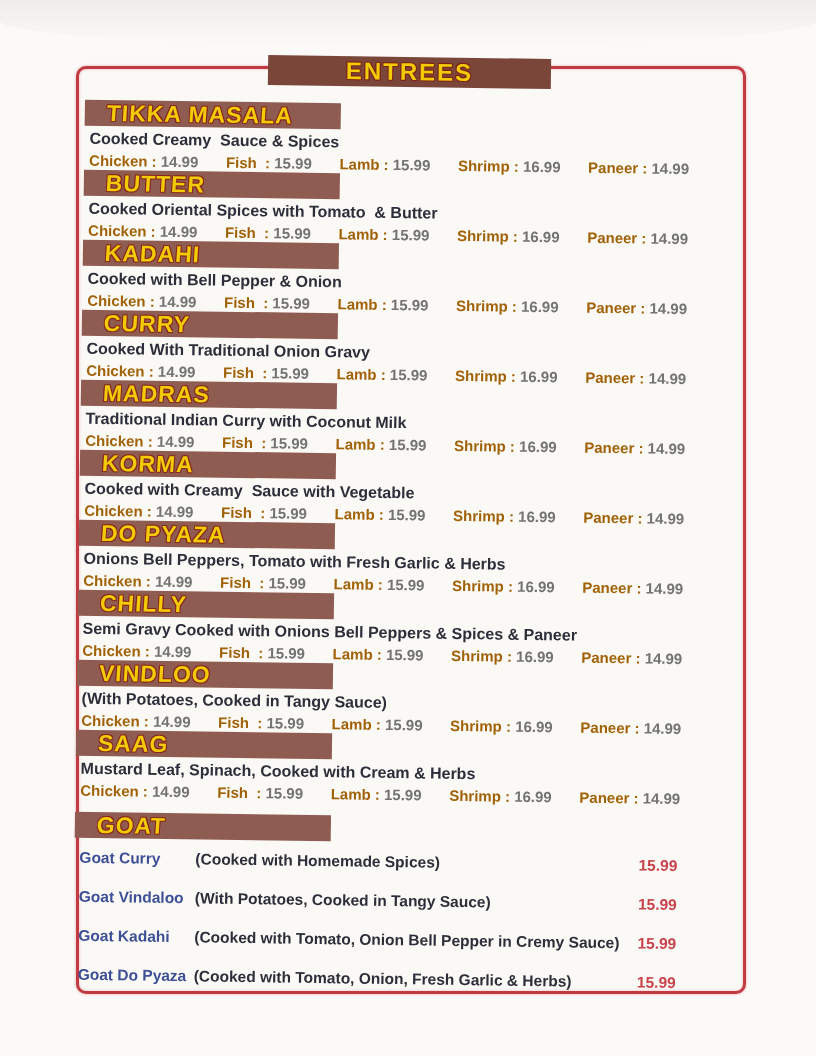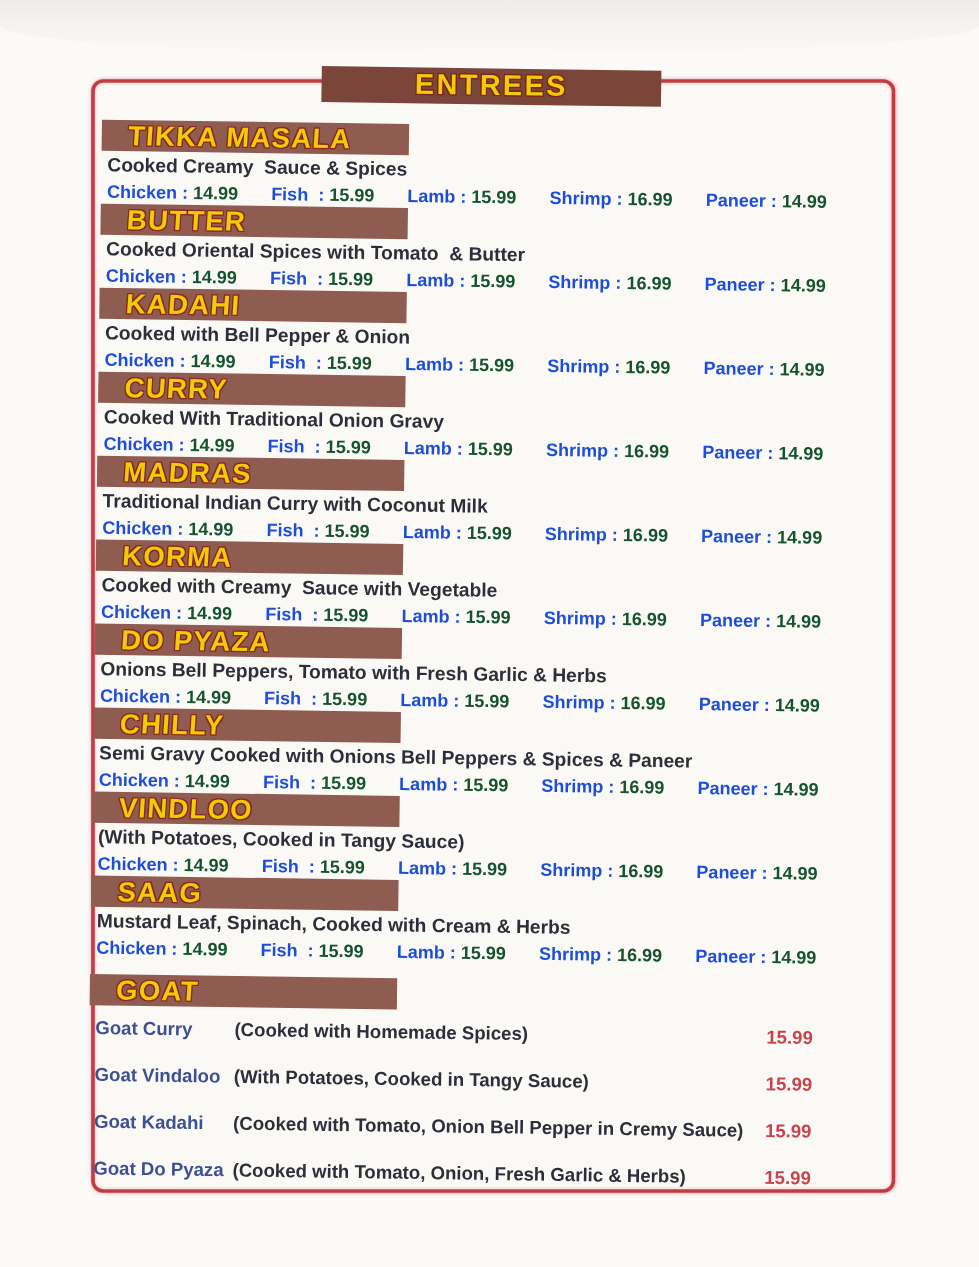--- a/index.html
+++ b/index.html
@@ -53,22 +53,22 @@
   }
   .desc{
     margin:3px 0 0 5px;font-size:16px;font-weight:bold;color:#2c2f3a;
     line-height:19px;white-space:pre;
   }
   .prices{
     display:flex;justify-content:space-between;
     width:600px;margin:4px 0 0 5px;line-height:18px;
     font-size:15px;font-weight:bold;white-space:pre;
   }
-  .pl{color:#1d4ed8;}
-  .pv{color:#14532d;}
+  .pl{color:#a16207;}
+  .pv{color:#737373;}
   .goat-section{margin-top:12px;}
   .goat-row{
     display:flex;align-items:baseline;
     margin:19px 0 0 5px;width:598px;line-height:20px;
     font-size:15.5px;font-weight:bold;
   }
   .goat-row:first-of-type{margin-top:10px;}
   .goat-name{color:#3d4f95;width:116px;flex:none;white-space:nowrap;}
   .goat-desc{color:#2c2f3a;flex:1;white-space:nowrap;}
   .goat-price{color:#c9434c;width:52px;flex:none;text-align:right;}

